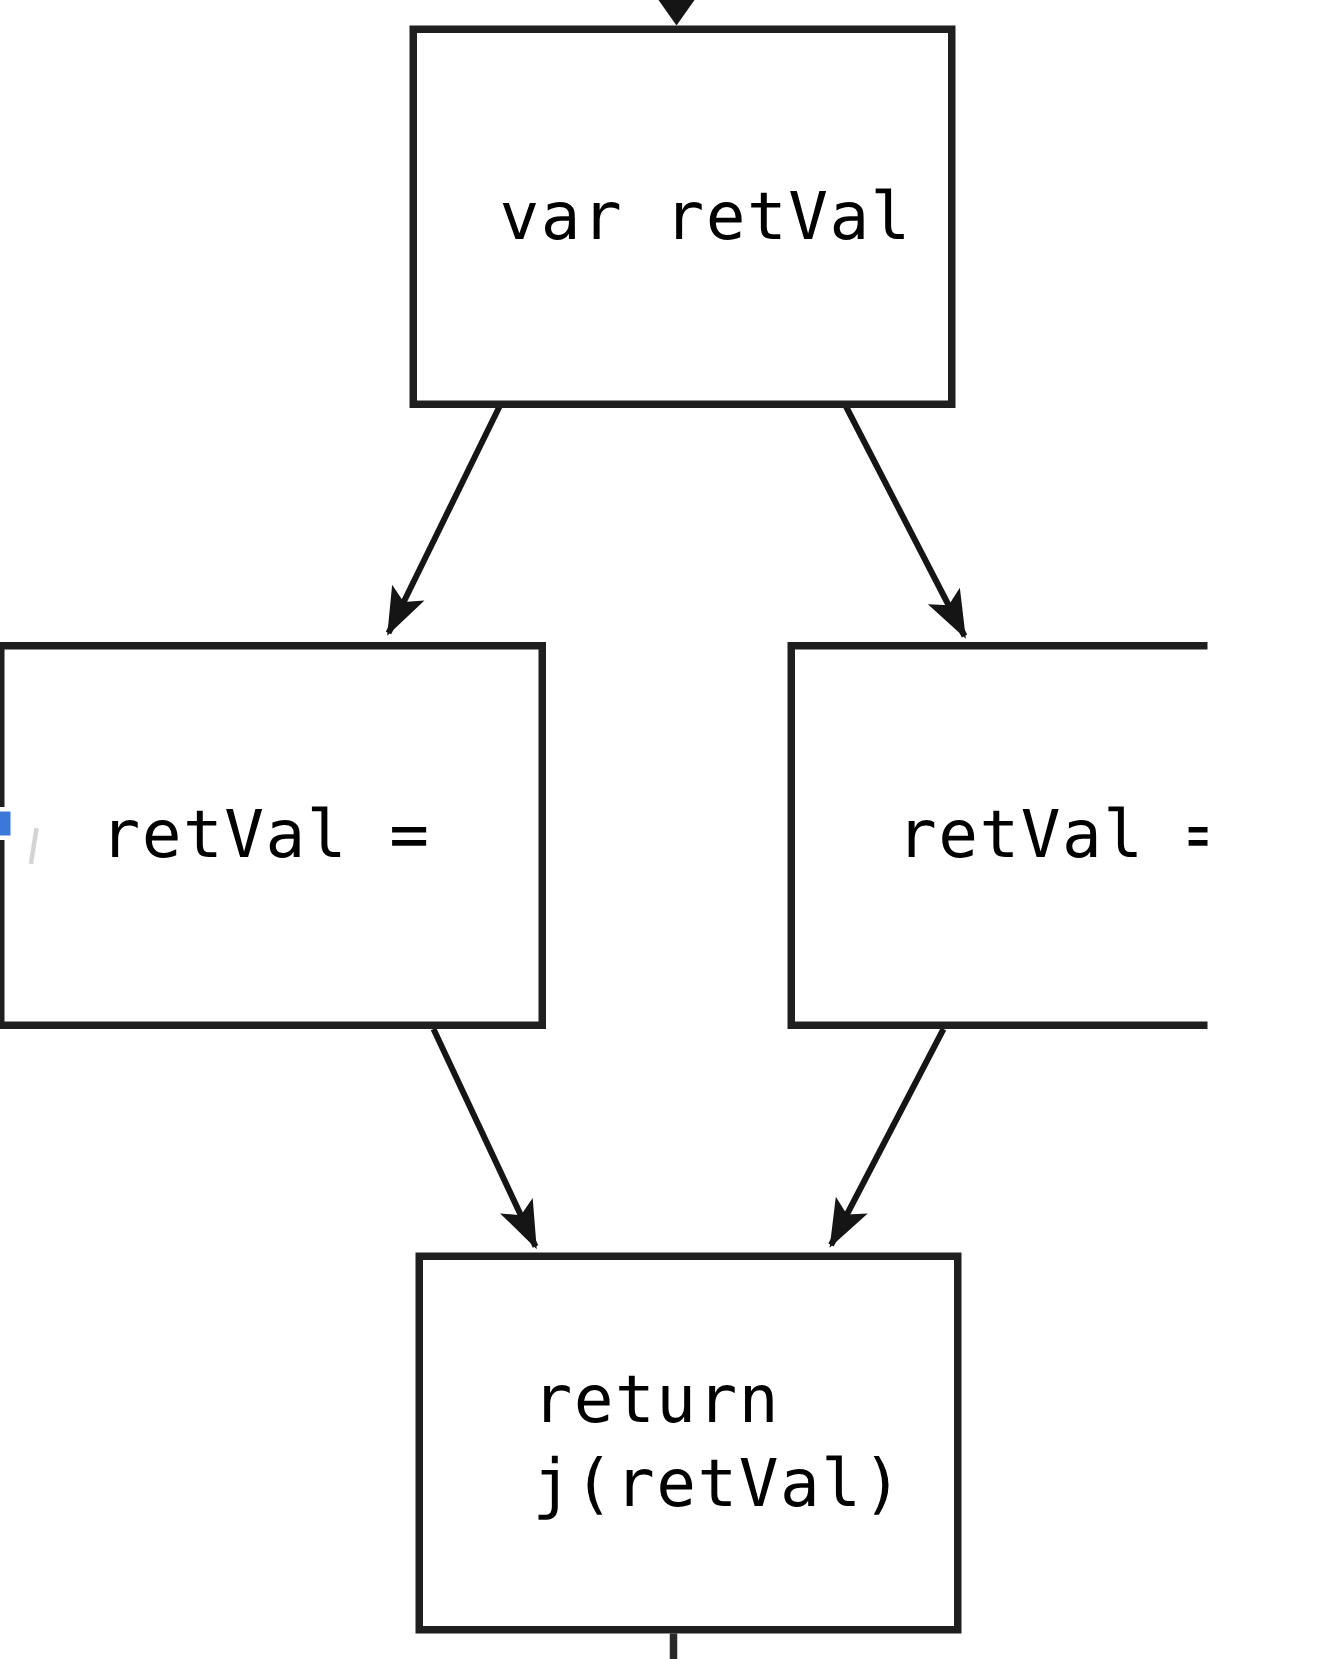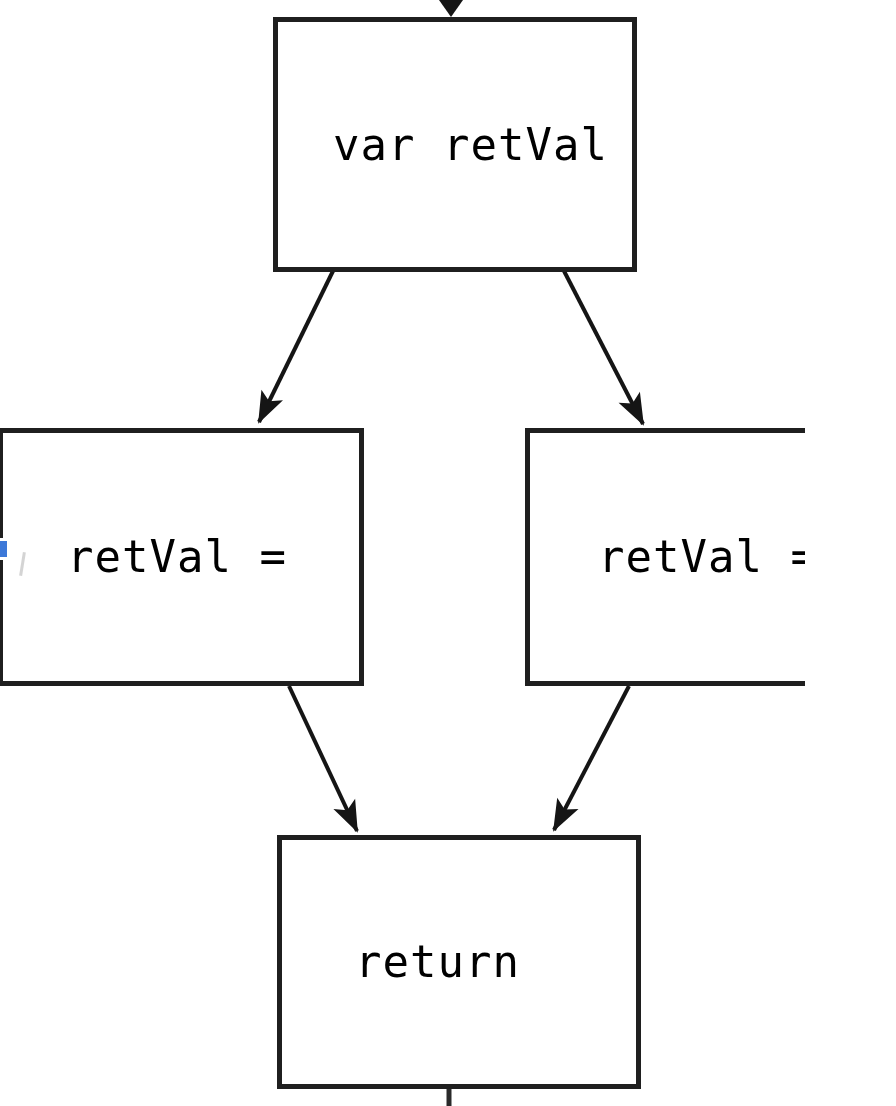--- a/index.html
+++ b/index.html
@@ -94,20 +94,21 @@
   <div class="node" id="node-g" style="border-color: rgb(31, 31, 31); background: rgb(255, 255, 255); color: rgb(0, 0, 0);">
     <span>retVal =</span>
   </div>
 
   <div class="node" id="node-h" style="border-color: rgb(31, 31, 31); background: rgb(255, 255, 255); color: rgb(0, 0, 0);">
     <span>retVal =</span>
   </div>
 
   <div class="node" id="node-j" style="border-color: rgb(31, 31, 31); background: rgb(255, 255, 255); color: rgb(0, 0, 0);">
     <span>return</span>
+    <span>j(retVal)</span>
   </div>
 
   <div class="blue-edge-line" style="background: rgb(60, 120, 216);"></div>
 
   <div class="handle" id="handle-left" style="background: rgb(60, 120, 216); border-color: rgb(255, 255, 255);"></div>
   <div class="handle" id="handle-right" style="background: rgb(60, 120, 216); border-color: rgb(255, 255, 255);"></div>
 
   <div class="cursor-artifact"></div>
 
 </div>

